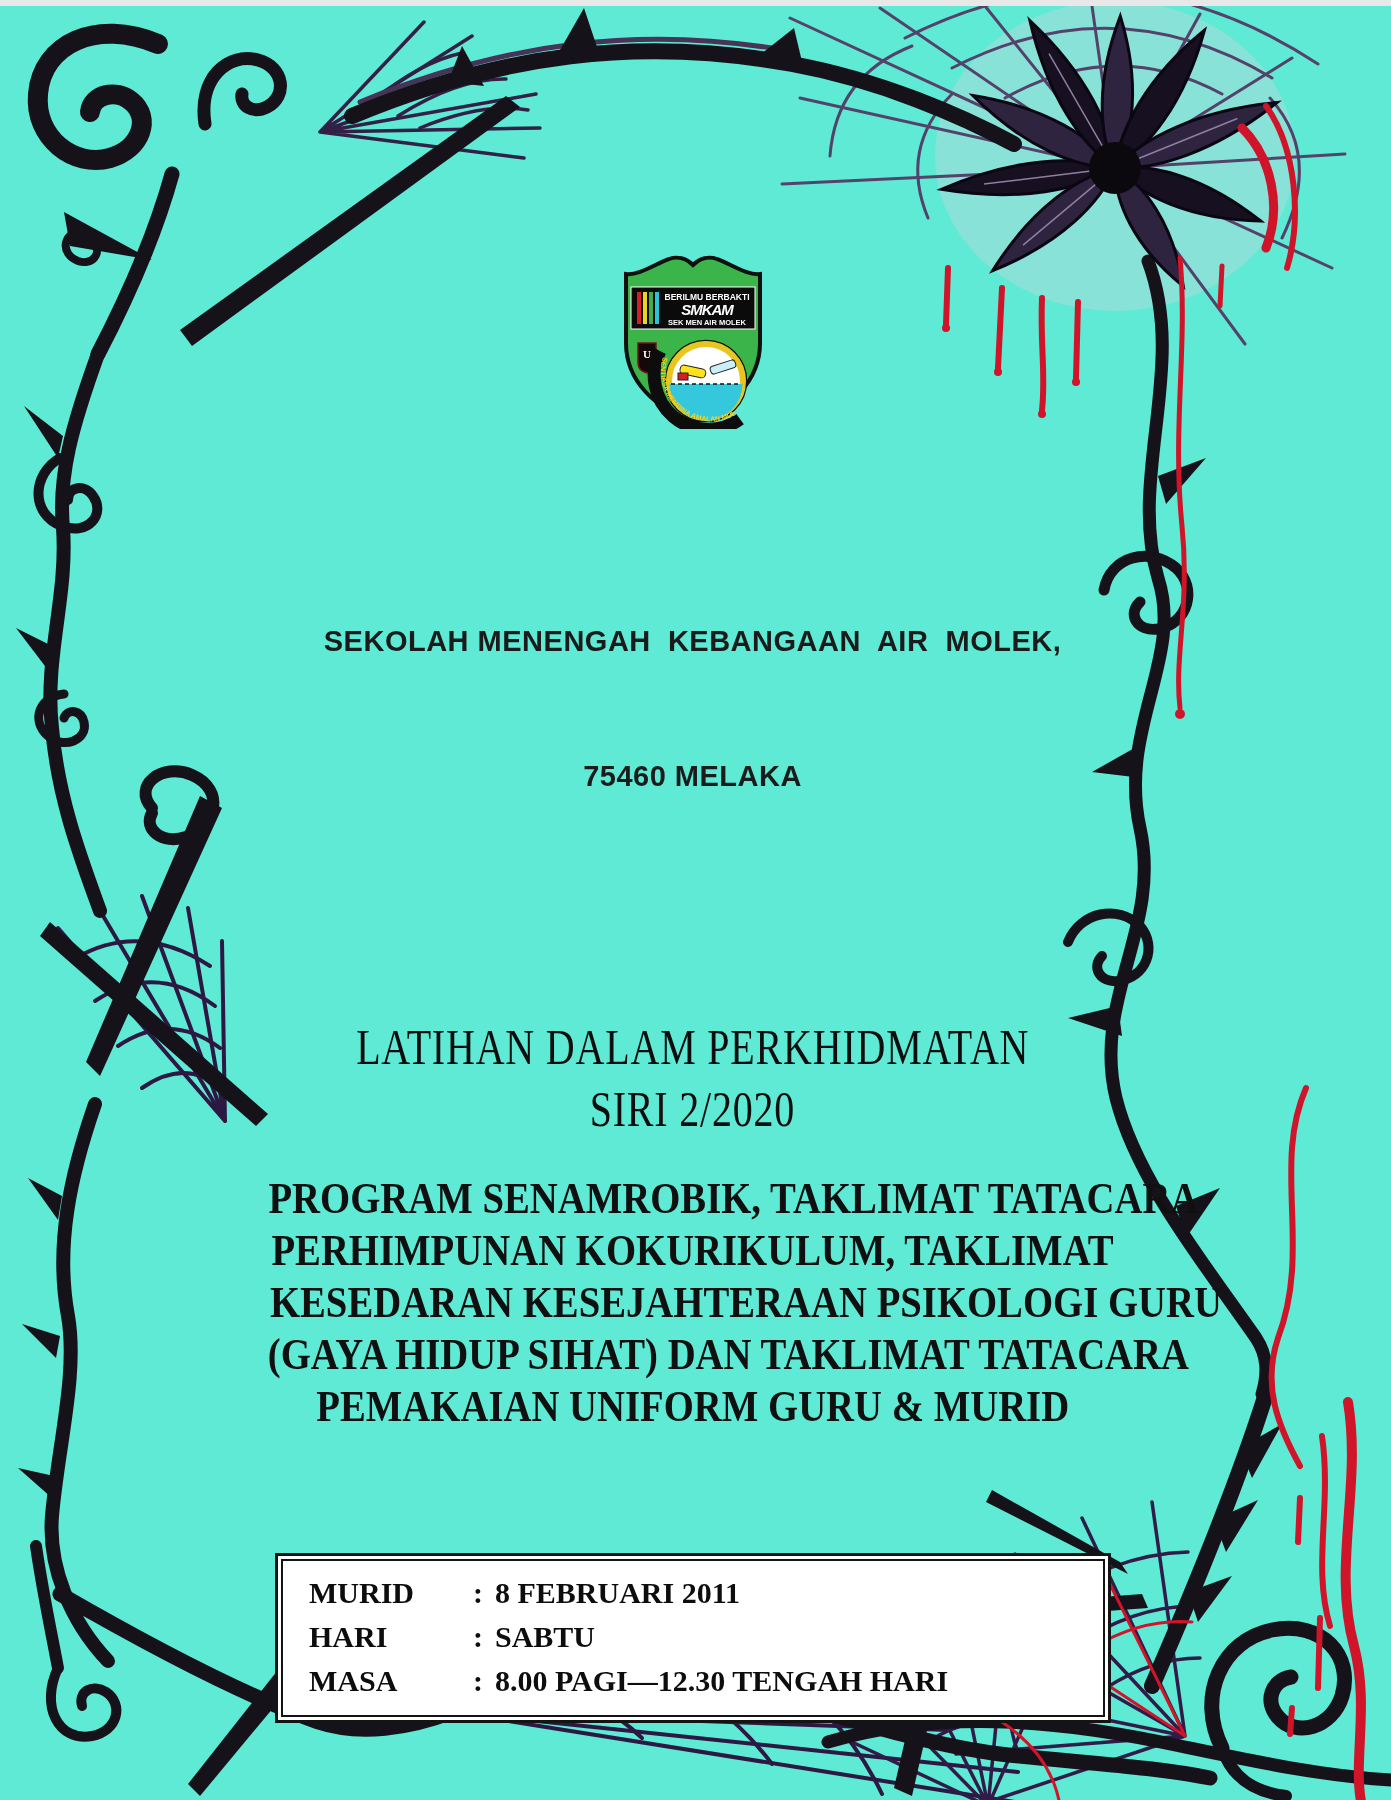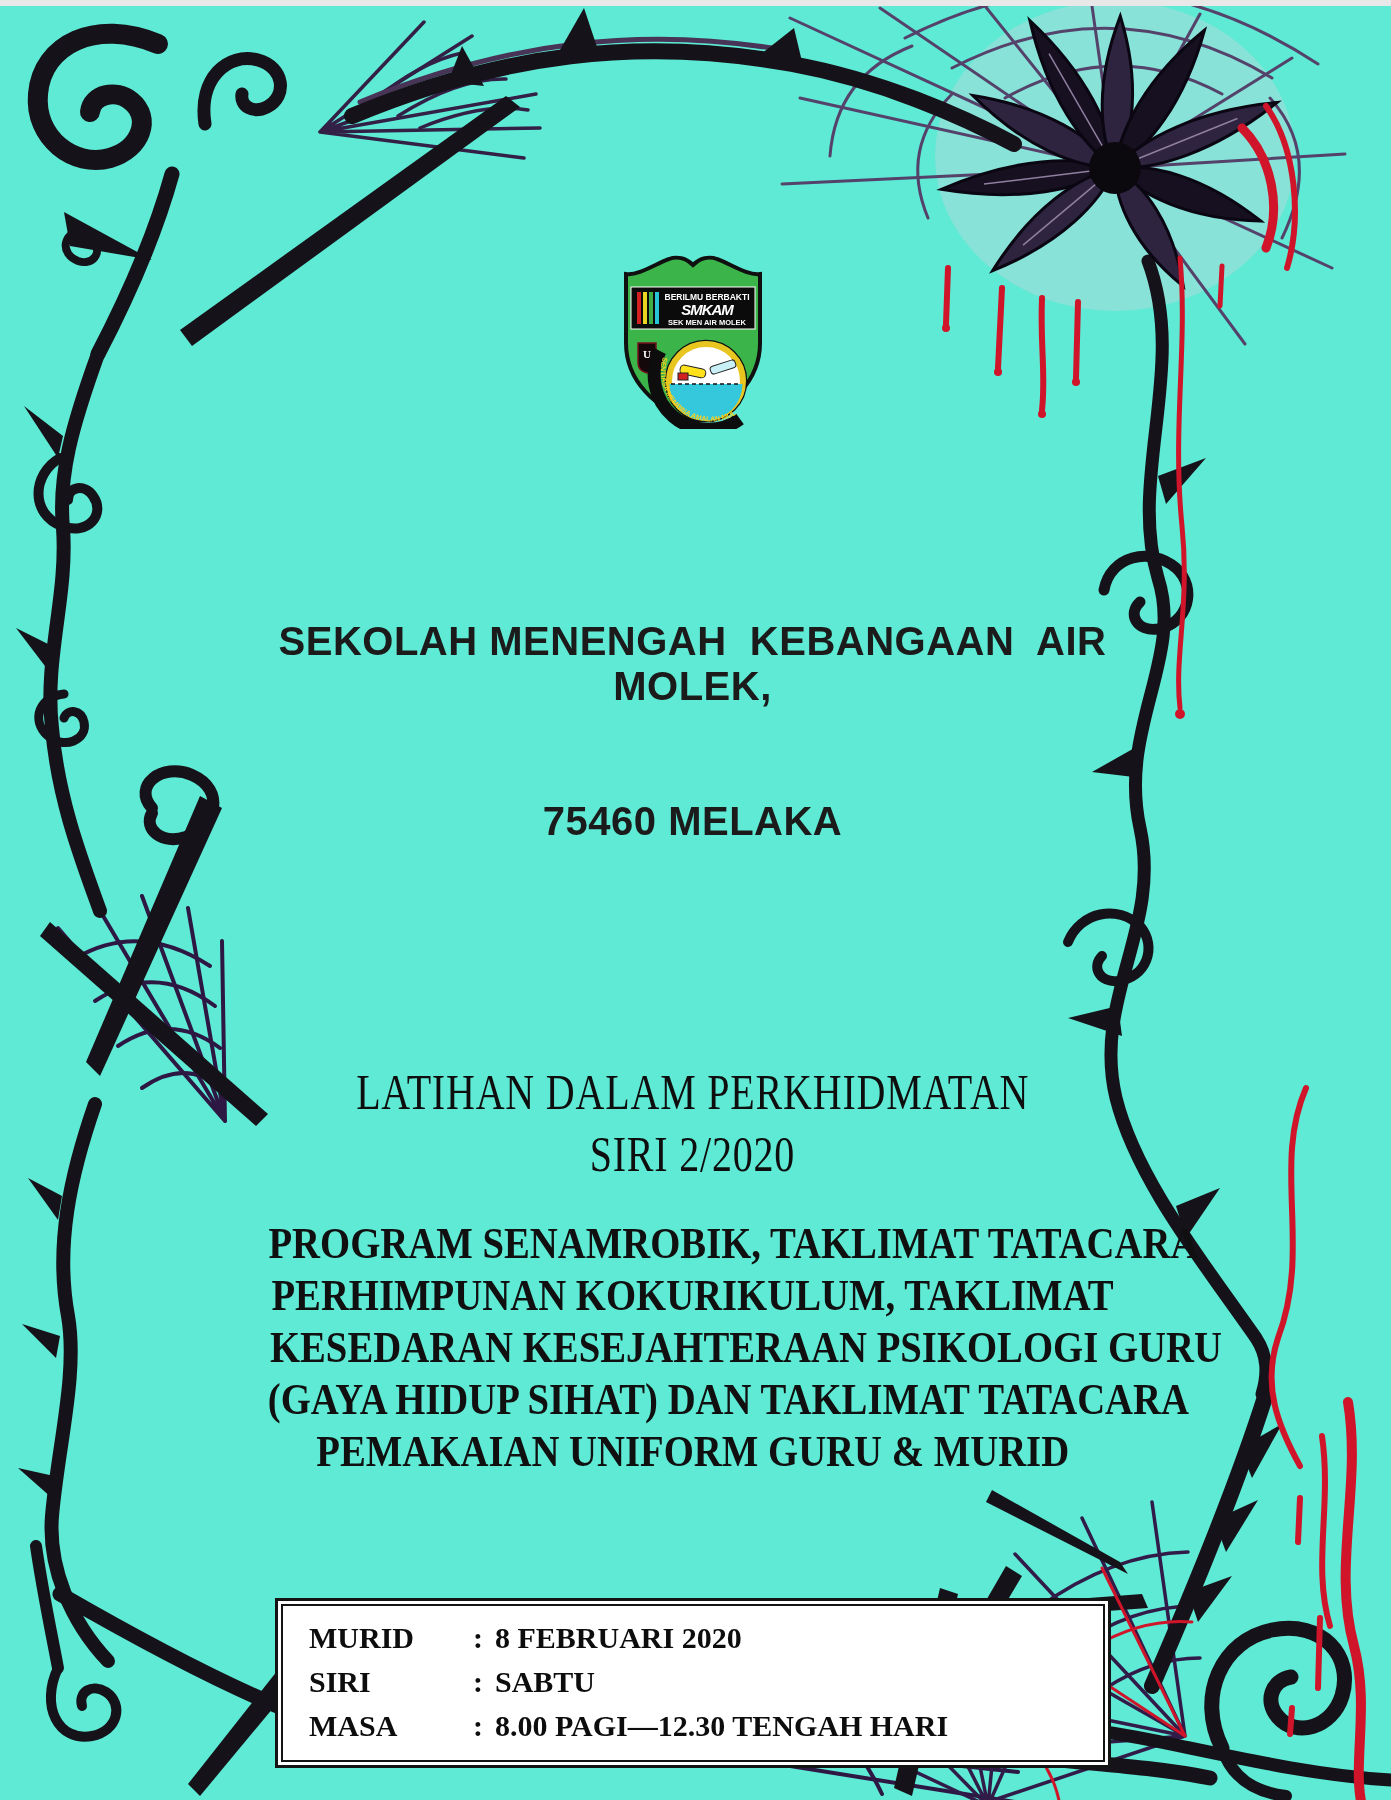--- a/index.html
+++ b/index.html
@@ -1,21 +1,21 @@
 <!DOCTYPE html>
 <html><head>
 <meta charset="utf-8">
 <style>
   html,body{margin:0;padding:0;background:#e8e8e8;}
   .page{position:relative;width:1391px;height:1800px;margin:6px auto;background:#5eead4;overflow:hidden;
         font-family:"Liberation Sans", sans-serif;}
   .deco{position:absolute;left:0;top:0;z-index:0;pointer-events:none;}
   .content{position:absolute;left:205px;top:245px;width:975px;z-index:1;text-align:center;color:#111;}
   .crest-wrap{width:150px;margin:0 auto;}
-  .address{margin-top:96px;font-weight:bold;font-size:40px;line-height:45px;letter-spacing:.5px;
+  .address{margin-top:96px;font-weight:bold;font-size:29px;line-height:45px;letter-spacing:.5px;
            color:#1b1b1b;white-space:pre-wrap;}
   .doc-title{margin-top:127px;font-family:"Liberation Serif", serif;font-weight:normal;font-size:50px;
              line-height:62px;color:#0e0e0e;white-space:nowrap;}
   .doc-title .cond{display:inline-block;transform:scaleX(.80);letter-spacing:1px;}
   .program{margin-top:33px;font-family:"Liberation Serif", serif;font-weight:bold;font-size:44px;
            line-height:52px;color:#101010;white-space:nowrap;}
   .program .cond{display:inline-block;transform:scaleX(.88);}
   .details-box{margin-top:120px;margin-left:70px;width:836px;border:3px solid #141414;padding:3px;
                box-sizing:border-box;background:#fff;}
   .details-inner{border:2px solid #141414;padding:10px 14px 12px 26px;text-align:left;}
@@ -235,24 +235,24 @@
       <div><span class="cond">KESEDARAN KESEJAHTERAAN PSIKOLOGI GURU</span></div>
       <div><span class="cond">(GAYA HIDUP SIHAT) DAN TAKLIMAT TATACARA</span></div>
       <div><span class="cond">PEMAKAIAN UNIFORM GURU &amp; MURID</span></div>
     </div>
 
     <div class="details-box">
       <div class="details-inner">
         <div class="detail-row">
           <span>MURID</span>
           <span class="colon">:</span>
-          <span>8 FEBRUARI 2020</span>
+          <span>8 FEBRUARI 2011</span>
         </div>
         <div class="detail-row">
-          <span>SIRI</span>
+          <span>HARI</span>
           <span class="colon">:</span>
           <span>SABTU</span>
         </div>
         <div class="detail-row">
           <span>MASA</span>
           <span class="colon">:</span>
           <span>8.00 PAGI—12.30 TENGAH HARI</span>
         </div>
 
       </div>

